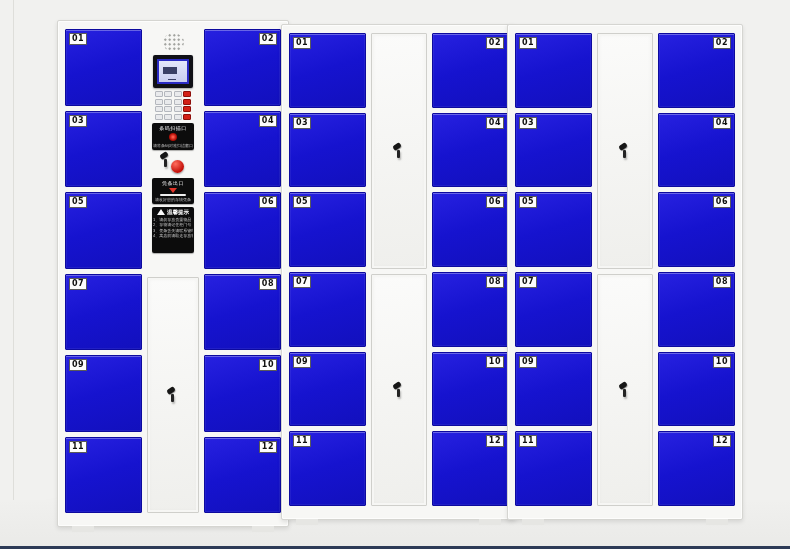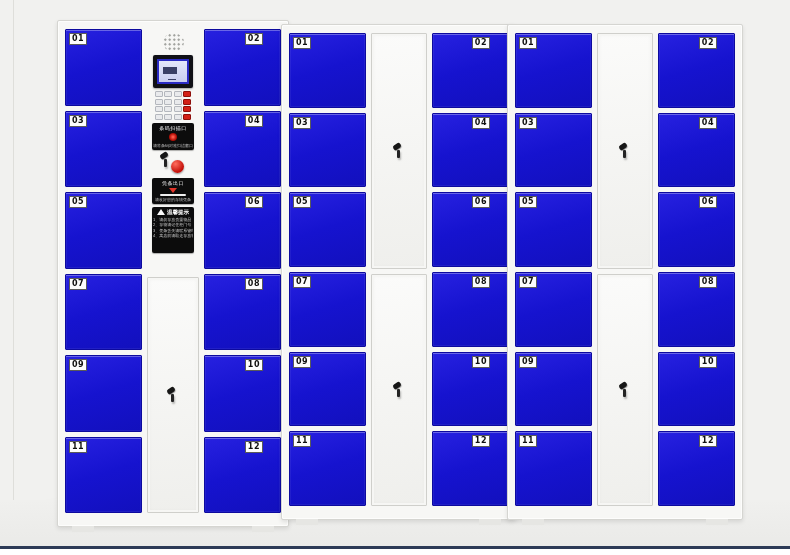--- a/index.html
+++ b/index.html
@@ -23,21 +23,21 @@
   .doors{display:flex;gap:5px;height:100%;}
   .colL,.colR{flex:1;display:flex;flex-direction:column;gap:5px;min-width:0;}
   .colC{width:52px;display:flex;flex-direction:column;gap:5px;}
   .cab2 .colC,.cab3 .colC{width:56px;}
 
   .door{flex:1;position:relative;border:1px solid #0d0a9e;border-radius:1px;
     background:linear-gradient(163deg,#2721e0 0%,#1613cf 48%,#1210bd 100%);
     box-shadow:inset 0 1px 0 rgba(255,255,255,.28),inset 0 0 0 1px rgba(255,255,255,.06);}
   .tag{position:absolute;top:3px;background:#fdfdfd;border:1px solid #5a5a5a;color:#101010;
     font:bold 8px/10px "DejaVu Sans", sans-serif;padding:0 2px;letter-spacing:.5px;}
-  .tag.l{left:3px}.tag.r{right:17px}
+  .tag.l{left:3px}.tag.r{right:3px}
 
   .mdoor,.updoor,.lowdoor{position:relative;border:1px solid #cfcfcb;border-radius:1px;
     background:linear-gradient(175deg,#fbfbfa,#efefec);
     box-shadow:inset 0 0 0 2px #f6f6f4,inset 0 0 5px rgba(0,0,0,.06);}
   .updoor{height:calc(50% - 3px);}
   .lowdoor{flex:1;}
   .mdoor{flex:1;}
 
   .keylock{position:absolute;left:50%;width:12px;height:16px;margin-left:-7px;}
   .keylock::before{content:"";position:absolute;left:1px;top:0;width:8px;height:5px;background:#161616;

